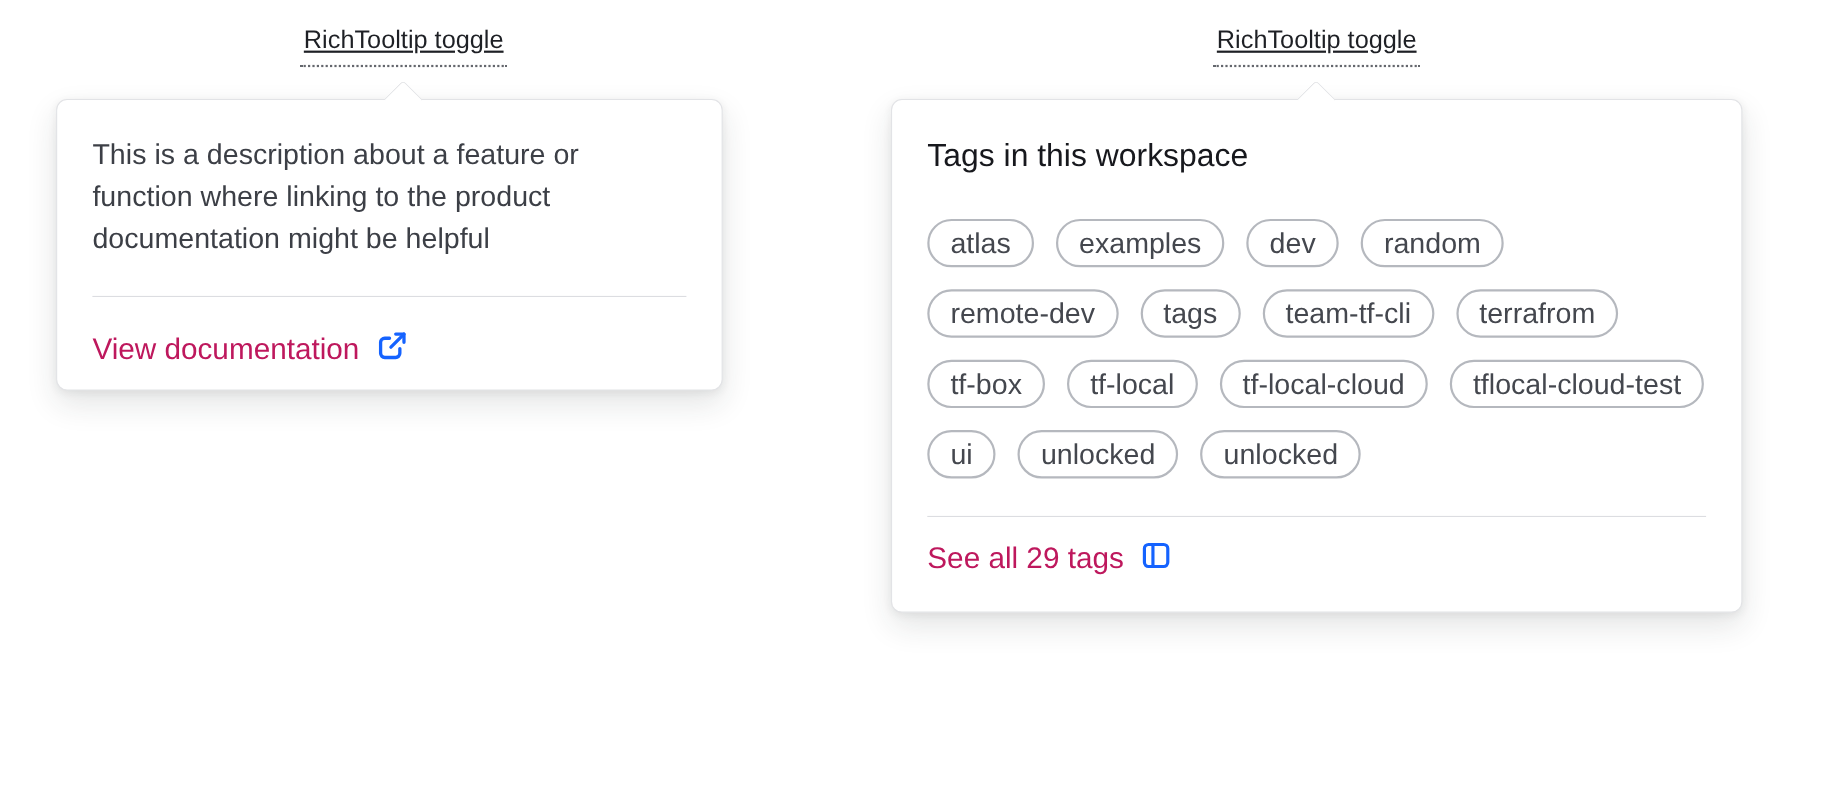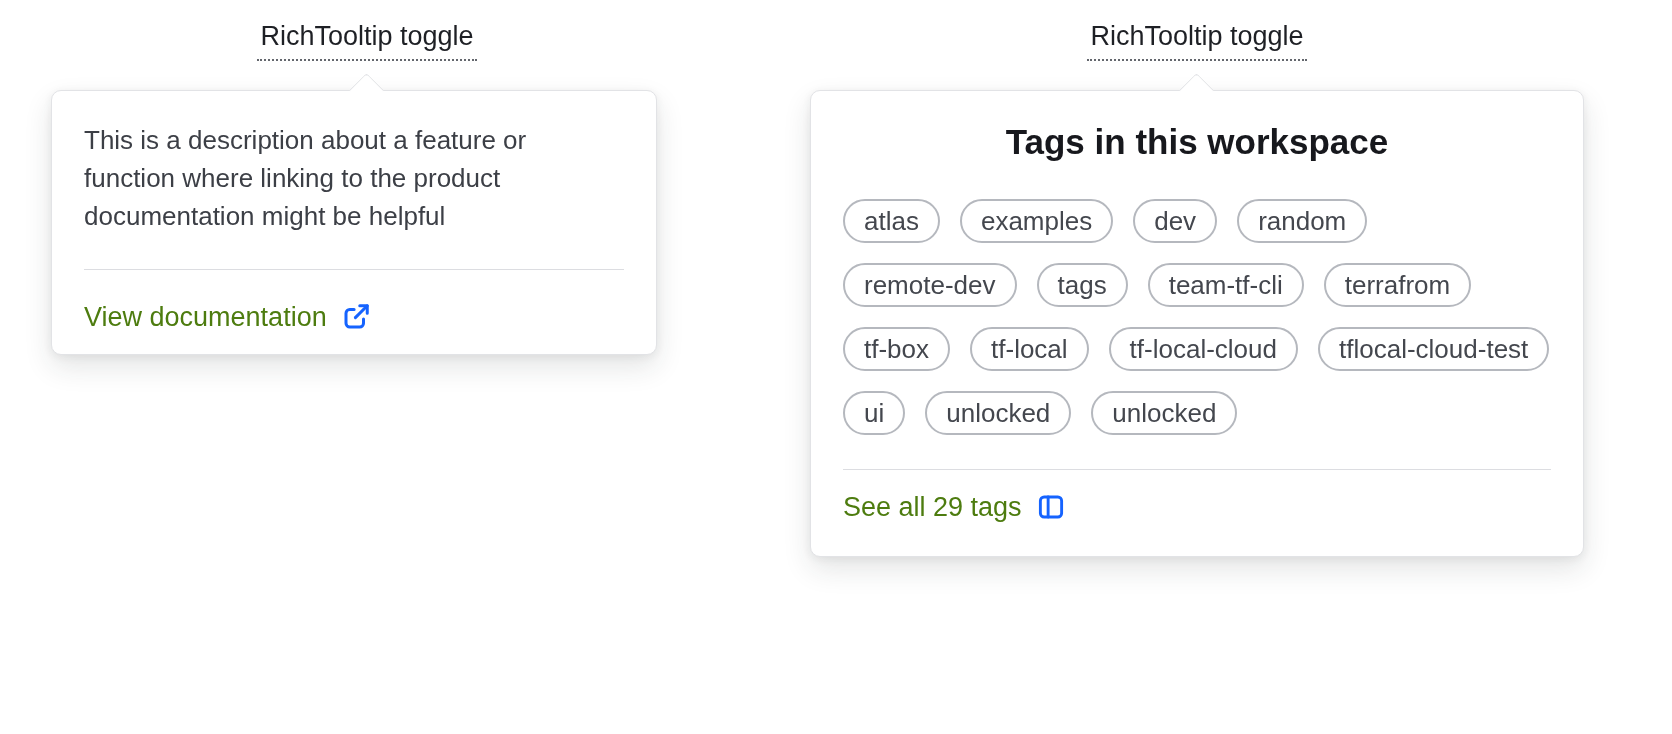--- a/index.html
+++ b/index.html
@@ -27,26 +27,27 @@
     top: 20px;
     text-align: center;
   }
   .toggle-wrap.left  { left: 64px;  width: 606px; }
   .toggle-wrap.right { left: 810px; width: 774px; }
   .rich-toggle {
     display: inline-block;
     background: none;
     border: none;
     font-family: "Liberation Sans", sans-serif;
-    font-size: 27px;
+    font-size: 23px;
     line-height: 32px;
     color: #1e2025;
     border-bottom: 2px dotted #64676d;
     padding: 0 3px 7px 3px;
     cursor: pointer;
+    text-decoration: underline;
   }
 
   
   .card {
     position: absolute;
     box-sizing: border-box;
     background: #ffffff;
     border: 1px solid #e2e3e6;
     border-radius: 10px;
     box-shadow: 0 12px 28px rgba(36, 38, 45, 0.12), 0 2px 8px rgba(36, 38, 45, 0.07);
@@ -83,39 +84,37 @@
     line-height: 38px;
     color: #3c3f46;
   }
   .divider {
     border: none;
     border-top: 1px solid #dcdde1;
     margin: 34px 0 0 0;
   }
   .tt-link {
     display: inline-flex;
-    align-items: center;
     gap: 14px;
     margin-top: 30px;
     font-size: 27px;
     line-height: 34px;
     font-weight: 500;
-    color: #4d7c0f;
+    color: #be185d;
     text-decoration: none;
     cursor: pointer;
   }
   .tt-link svg { flex: none; display: block; }
 
   .tt-heading {
     margin: 0 0 38px 0;
-    font-size: 35px;
+    font-size: 29px;
     line-height: 38px;
-    font-weight: 700;
+    font-weight: 400;
     color: #17181d;
-    text-align: center;
   }
   .tag-list {
     display: flex;
     flex-wrap: wrap;
     gap: 20px;
     width: 710px;
   }
   .tag {
     display: inline-block;
     box-sizing: border-box;

